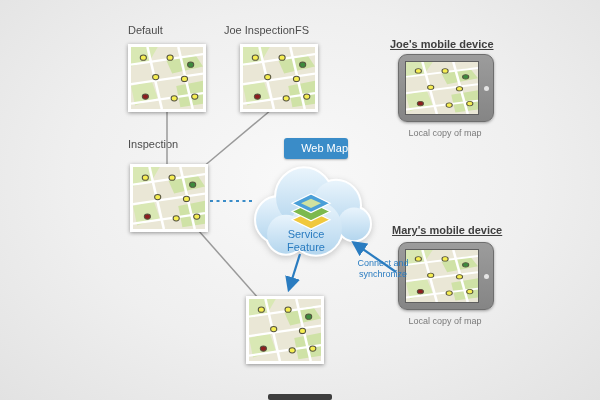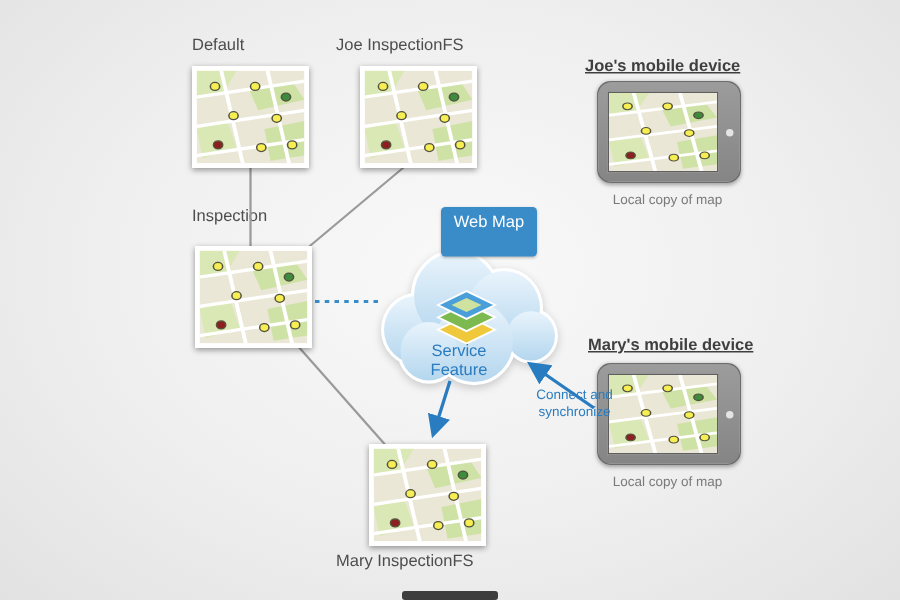--- a/index.html
+++ b/index.html
@@ -21,23 +21,23 @@
   .tablet{
     position:absolute;width:94px;height:66px;z-index:2;
     background:linear-gradient(#9c9c9c,#858585);
     border:1px solid #6e6e6e;border-radius:9px;
     box-shadow:0 1px 3px rgba(0,0,0,.35);
   }
   .tablet .screen{position:absolute;left:6px;top:6px;width:72px;height:52px;border:1px solid #5f5f5f;background:#fff;}
   .tablet .camera{position:absolute;right:4px;top:50%;margin-top:-2.5px;width:5px;height:5px;border-radius:50%;background:#e4e4e4;}
 
   .webmap-btn{
-    position:absolute;left:284px;top:138px;width:64px;height:33px;line-height:21px;
-    text-align:center;background:#3a8cc8;color:#fff;font-size:11px;border-radius:3px;
-    z-index:3;box-shadow:0 1px 2px rgba(0,0,0,.25);margin-left:10px;
+    position:absolute;left:284px;top:138px;width:64px;height:21px;line-height:21px;
+    text-align:right;background:#3a8cc8;color:#fff;font-size:11px;border-radius:3px;
+    z-index:3;box-shadow:0 1px 2px rgba(0,0,0,.25);
   }
   .cloud-wrap{position:absolute;left:246px;top:156px;width:130px;height:108px;z-index:2;}
   .cloud-wrap svg{filter:drop-shadow(0 2px 3px rgba(0,0,0,.18));}
   .fs-label{position:absolute;left:268px;top:228px;width:76px;text-align:center;color:#2a7cc0;font-size:11px;line-height:13px;z-index:3;}
   .connect-lbl{position:absolute;left:344px;top:258px;width:78px;text-align:center;color:#2a7cc0;font-size:9px;line-height:11px;z-index:4;}
 
   .overlay{position:absolute;left:0;top:0;width:600px;height:400px;pointer-events:none;}
   .under{z-index:1;} .over{z-index:5;}
 
   .bottom-bar{position:absolute;left:268px;top:394px;width:64px;height:6px;background:#3d3d3d;border-radius:2px;z-index:6;}
@@ -161,21 +161,20 @@
     <circle cx="38" cy="12" r="3" fill="#f6ee52"></circle>
     <circle cx="58" cy="20" r="3" fill="#3d8b3d"></circle>
     <circle cx="24" cy="34" r="3" fill="#f6ee52"></circle>
     <circle cx="52" cy="36" r="3" fill="#f6ee52"></circle>
     <circle cx="14" cy="56" r="3" fill="#8e1f1f"></circle>
     <circle cx="42" cy="58" r="3" fill="#f6ee52"></circle>
     <circle cx="62" cy="56" r="3" fill="#f6ee52"></circle>
   </g>
 </svg></div>
   </div>
-  <div class="lbl" style="left:224px;top:368px;width:120px;">Mary InspectionFS</div>
 
   <div class="webmap-btn">Web Map</div>
 
   <div class="cloud-wrap">
     <svg viewBox="0 0 130 105" width="130" height="108" preserveAspectRatio="none">
       <defs>
         <linearGradient id="cg" x1="0" y1="0" x2="0" y2="1">
           <stop offset="0" stop-color="#e9f4fc"></stop>
           <stop offset="1" stop-color="#b4d6ee"></stop>
         </linearGradient>

